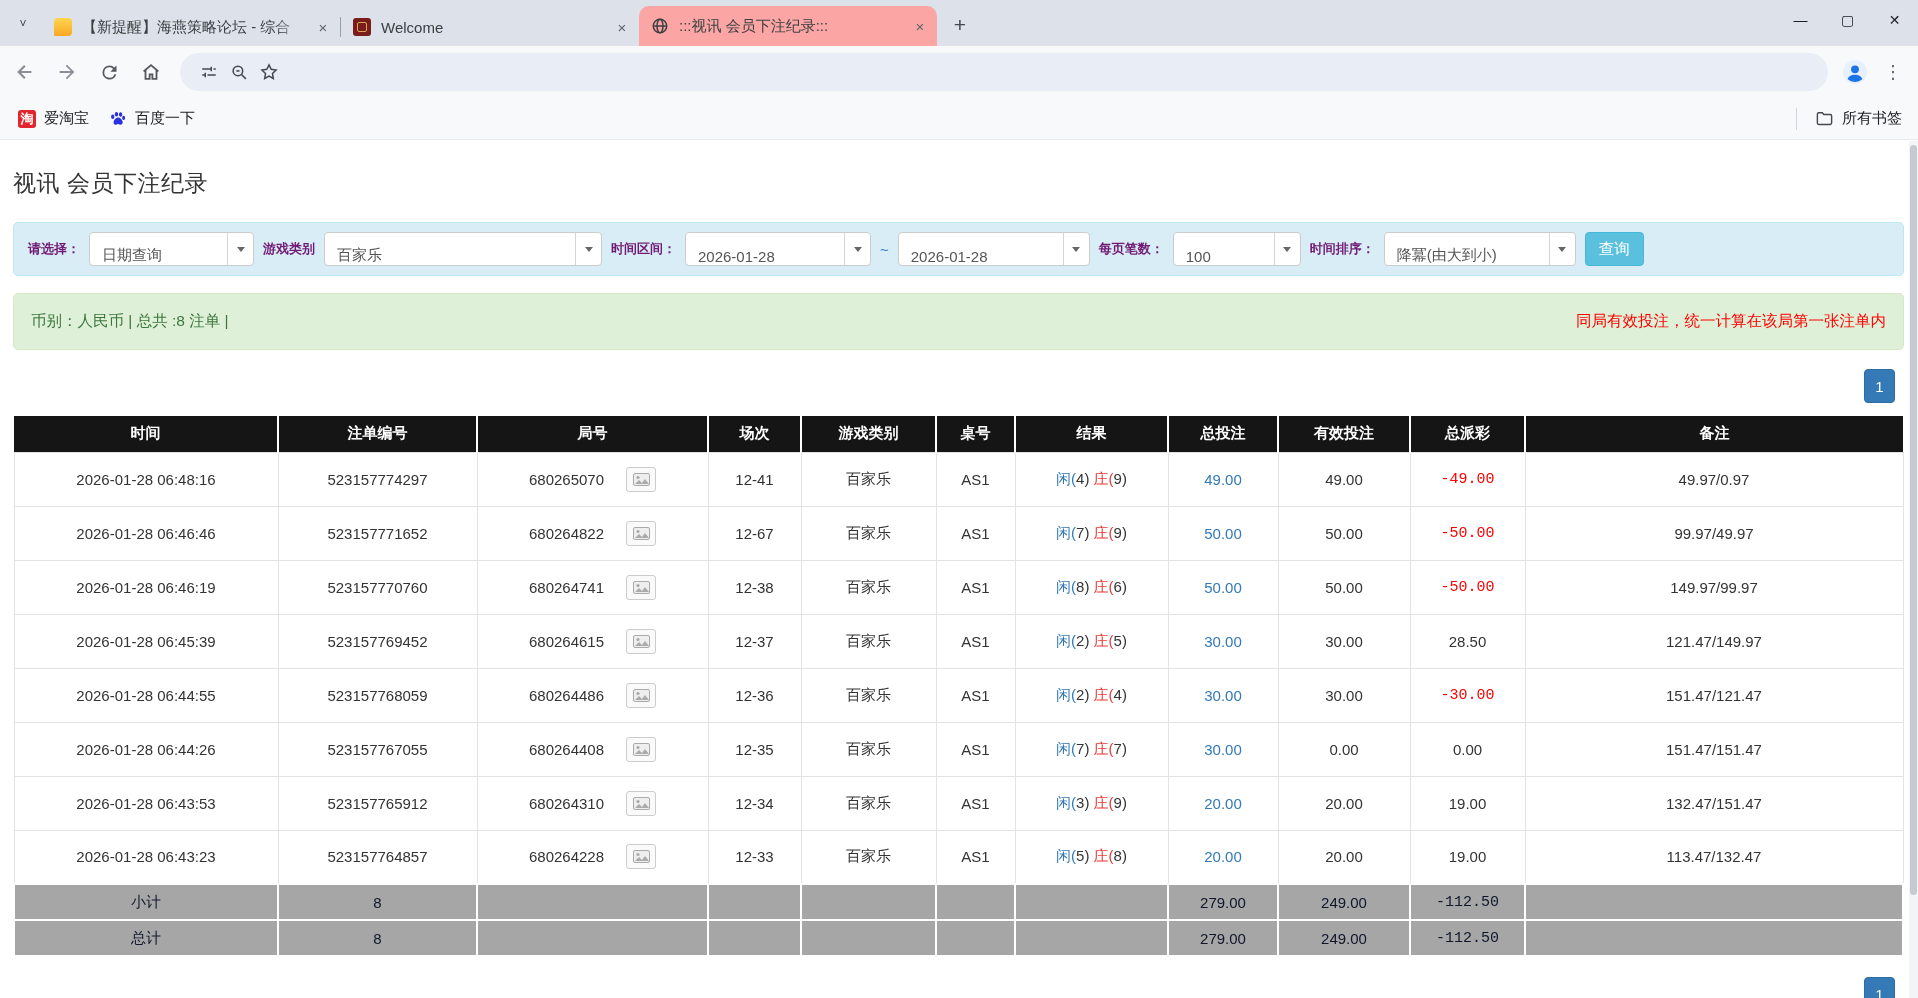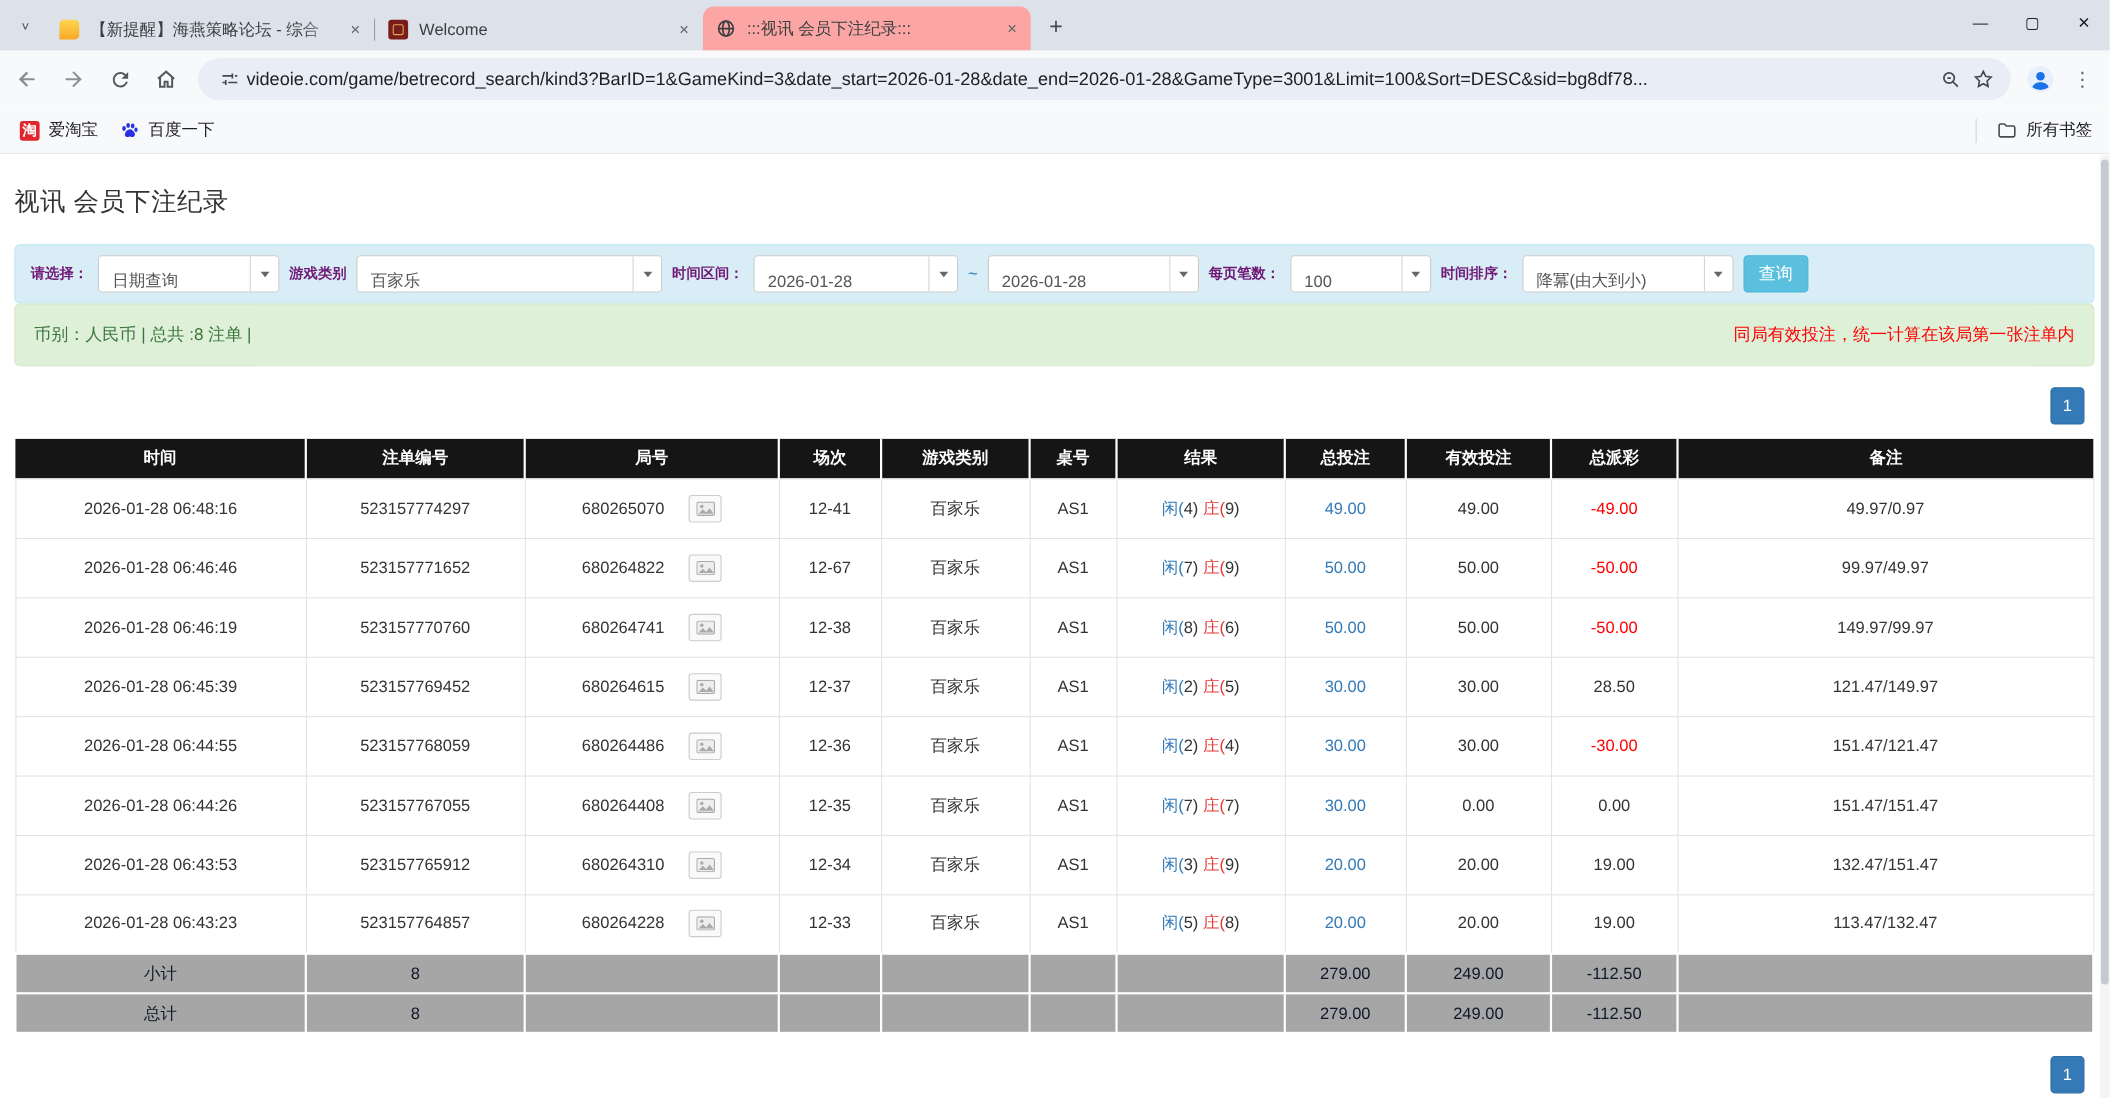--- a/index.html
+++ b/index.html
@@ -47,34 +47,34 @@
   .filterbar { margin-top:23px; height:54px; background:#d9edf7; border:1px solid #bce8f1; border-radius:5px; display:flex; align-items:center; padding:0 14px; gap:9px; }
   .f-label { color:#701a75; font-weight:bold; font-size:13px; white-space:nowrap; }
   .f-tilde { color:#2b7dbc; font-size:15px; }
   .sel { height:34px; background:#fff; border:1px solid #ccc; border-radius:4px; display:flex; align-items:flex-end; overflow:hidden; }
   .sel .v { padding:0 12px; font-size:15px; color:#555; flex:1; white-space:nowrap; }
   .sel .caret { width:26px; align-self:stretch; border-left:1px solid #d5d5d5; display:flex; align-items:center; justify-content:center; }
   .sel .caret i { width:0; height:0; border-left:4px solid transparent; border-right:4px solid transparent; border-top:5px solid #666; }
   .w1{width:165px}.w2{width:278px}.w3{width:186px}.w4{width:192px}.w5{width:128px}.w6{width:192px}
   .btn-query { height:34px; padding:0 13px; background:#5bc0de; border:1px solid #46b8da; border-radius:4px; color:#fff; font-size:15.5px; }
 
-  .greenbar { height:57px; background:#dff0d8; border:1px solid #d6e9c6; border-radius:5px; display:flex; align-items:center; justify-content:space-between; padding:0 17px; }
+  .greenbar { margin-top:17px; height:57px; background:#dff0d8; border:1px solid #d6e9c6; border-radius:5px; display:flex; align-items:center; justify-content:space-between; padding:0 17px; }
   .greenbar .gl { color:#3c763d; font-size:15.5px; }
   .greenbar .gr { color:#f00; font-size:15.5px; }
 
   .pagrow { margin-top:19px; display:flex; justify-content:flex-end; padding-right:9px; }
   .pagbtn { min-width:31px; height:34px; background:#337ab7; border:1px solid #2e6da4; border-radius:4px; color:#fff; font-size:15px; display:flex; align-items:center; justify-content:center; }
 
   table.rec { margin-top:13px; width:100%; border-collapse:collapse; table-layout:fixed; font-size:15px; color:#333; }
   table.rec th { background:#151515; color:#fff; font-weight:bold; height:36px; border-right:2px solid #fff; font-size:15px; }
   table.rec th:last-child { border-right:none; }
   table.rec td { height:54px; text-align:center; border:1px solid #e3e3e3; background:#fff; }
   table.rec tr.sum td { background:#a6a6a6; color:#0f172a; border:2px solid #fff; height:36px; }
   td.blue { color:#337ab7; }
-  td.neg { color:#f00; }
+  td.neg { color:#f00;font-family:Liberation Mono, monospace; }
   tr.sum td.neg { color:#ff2d2d; }
   .res-p, .res-b { display:inline-block; color:#333; }
   .res-p::first-letter { color:#337ab7; }
   .res-b::first-letter { color:#e53935; }
   .round-wrap { display:inline-flex; align-items:center; gap:22px; }
   .cam-btn { display:inline-flex; width:30px; height:25px; border:1px solid #ccc; border-radius:3px; background:#fafafa; align-items:center; justify-content:center; }
 
   .scrollbar { position:absolute; top:141px; right:0; width:9px; bottom:0; background:#f3f4f6; }
   .scroll-thumb { position:absolute; top:4px; left:1px; width:7px; height:750px; background:#c6cad0; border-radius:4px; }
 
@@ -144,21 +144,20 @@
           <path d="M6 10v9.5h4.5v-5h3v5H18V10"></path>
         </svg>
     </div>
 
     <div class="omnibox">
       <span class="omni-ic">
         <svg width="18" height="18" viewBox="0 0 24 24" fill="#45494f">
             <path d="M3 7h11v2H3zM18 7h3v2h-3zM14 5h2v6h-2zM3 15h3v2H3zM10 15h11v2H10zM6 13h2v6H6z"></path>
           </svg>
       </span>
-      <span class="omni-url">videoie.com/game/betrecord_search/kind3?BarID=1&amp;GameKind=3&amp;date_start=2026-01-28&amp;date_end=2026-01-28&amp;GameType=3001&amp;Limit=100&amp;Sort=DESC&amp;sid=bg8df78...</span>
       <span class="omni-ic">
         <svg width="19" height="19" viewBox="0 0 24 24" fill="none" stroke="#45494f" stroke-width="2">
             <circle cx="10" cy="10" r="6"></circle>
             <path d="M14.5 14.5 20 20"></path>
             <path d="M8 10h4"></path>
           </svg>
       </span>
       <span class="omni-ic">
         <svg width="20" height="20" viewBox="0 0 24 24" fill="none" stroke="#45494f" stroke-width="1.8">
             <path d="M12 3.5l2.6 5.3 5.9.9-4.3 4.2 1 5.9-5.2-2.8-5.2 2.8 1-5.9-4.3-4.2 5.9-.9z"></path>

